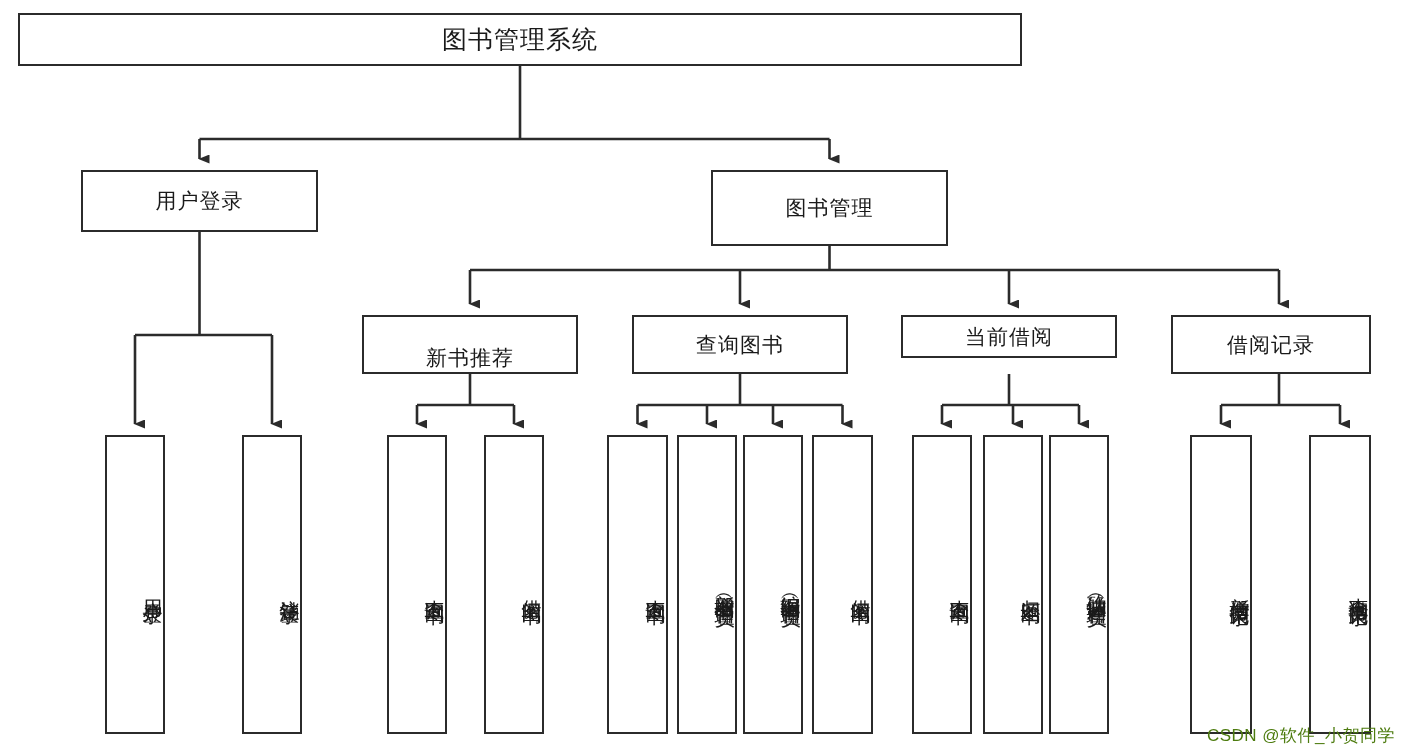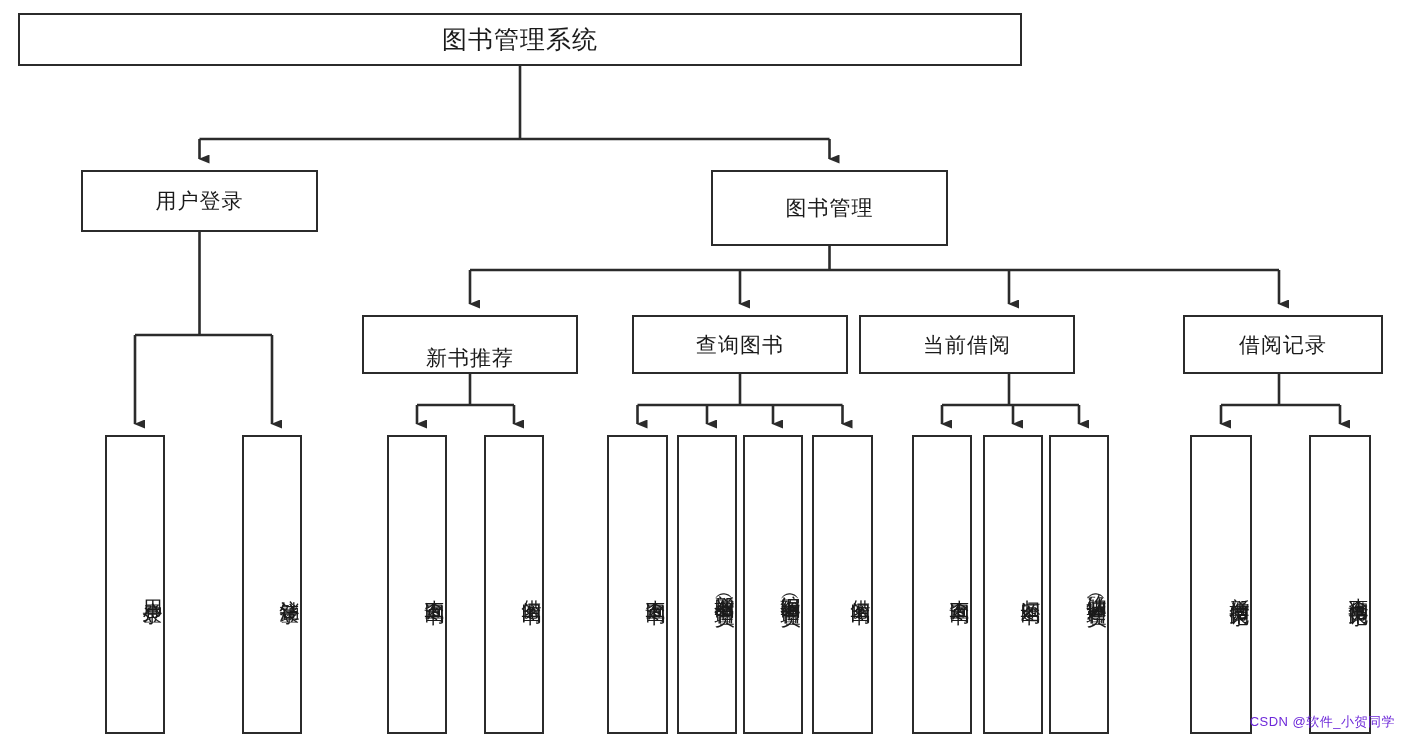--- a/index.html
+++ b/index.html
@@ -36,23 +36,23 @@
     letter-spacing:2px;
     white-space:nowrap;
   }
   .node.leaf > span{
     writing-mode:vertical-rl;
     text-orientation:upright;
     display:block;
   }
   #watermark{
     position:absolute;
-    right:10px;bottom:16px;
-    font-size:13px;
-    color:#6d28d9;
+    right:10px;bottom:0;
+    font-size:17px;
+    color:#4d7c0f;
     letter-spacing:0.5px;
     user-select:none;
     white-space:nowrap;
   }
 </style>
 </head>
 <body>
 
 <div id="diagram-root">
   <svg id="edges" viewBox="0 0 1405 747">
@@ -106,24 +106,24 @@
       </div>
       <div class="node horiz" style="left: 711px; top: 170px; width: 237px; height: 76px;">
         <span>图书管理</span>
       </div>
       <div class="node horiz" style="left: 362px; top: 315px; width: 216px; height: 59px; align-items: flex-end;">
         <span>新书推荐</span>
       </div>
       <div class="node horiz" style="left: 632px; top: 315px; width: 216px; height: 59px;">
         <span>查询图书</span>
       </div>
-      <div class="node horiz" style="left: 859px; top: 315px; width: 216px; height: 59px;">
+      <div class="node horiz" style="left: 901px; top: 315px; width: 216px; height: 43px;">
         <span>当前借阅</span>
       </div>
-      <div class="node horiz" style="left: 1171px; top: 315px; width: 200px; height: 59px; margin-left: 12px;">
+      <div class="node horiz" style="left: 1171px; top: 315px; width: 200px; height: 59px;">
         <span>借阅记录</span>
       </div>
       <div class="node leaf" style="left: 105px; top: 435px; width: 60px; height: 299px;">
         <span>用户登录</span>
       </div>
       <div class="node leaf" style="left: 242px; top: 435px; width: 60px; height: 299px;">
         <span>注销登录</span>
       </div>
       <div class="node leaf" style="left: 387px; top: 435px; width: 60px; height: 299px;">
         <span>查询图书</span>

